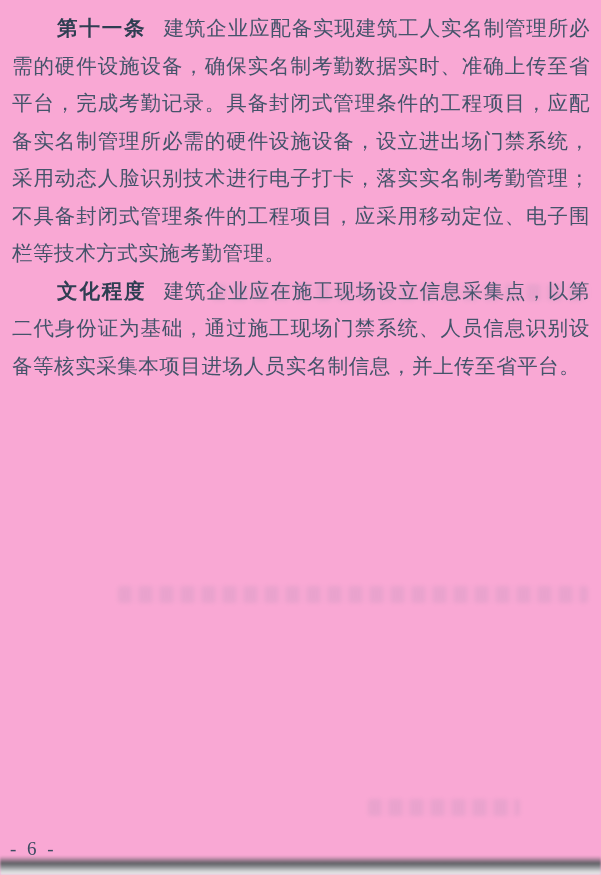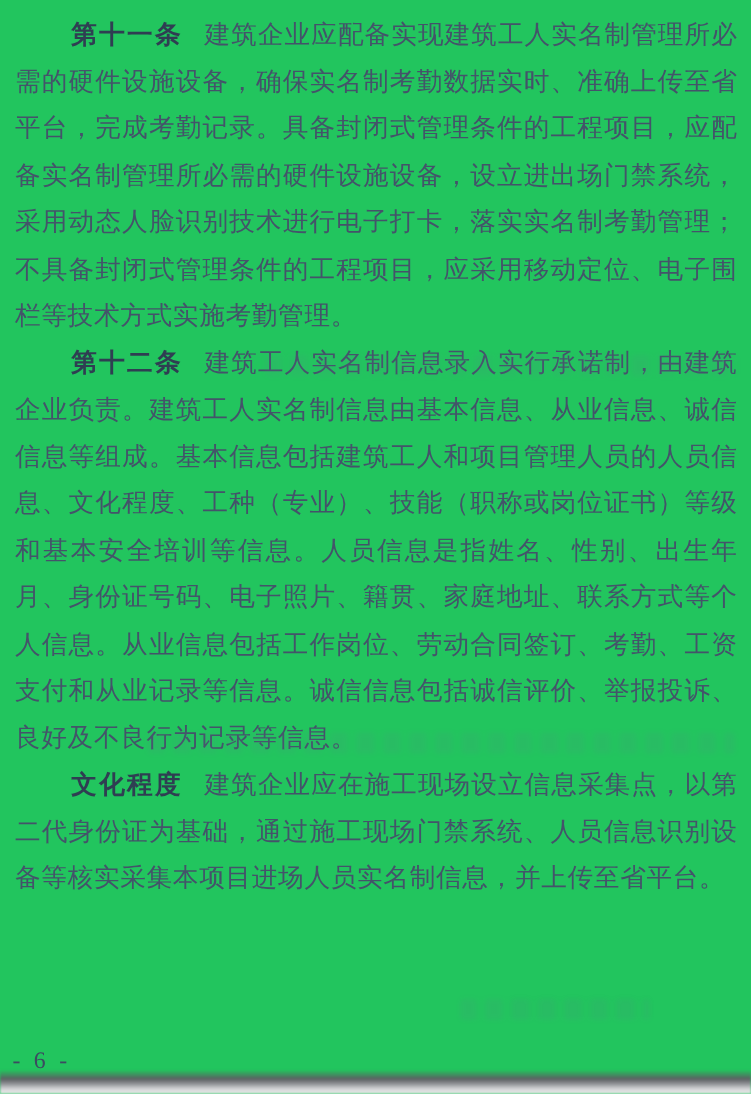--- a/index.html
+++ b/index.html
@@ -4,21 +4,21 @@
 <style>
   html, body {
     margin: 0;
     padding: 0;
     background: #e9e9e9;
   }
   .page {
     position: relative;
     width: 601px;
     height: 875px;
-    background: #22c55e;
+    background: #f9a8d4;
     overflow: hidden;
     font-family: "Liberation Serif", "DejaVu Serif", serif;
   }
   .text-block {
     position: absolute;
     left: 12px;
     top: 10px;
     width: 578px;
     color: #44536a;
     font-size: 20.5px;
@@ -89,21 +89,20 @@
 </style>
 </head>
 <body>
 
 <div class="page">
 
   <div class="text-block">
 
     <p class="para"><b class="art-label">第十一条</b><span class="art-text">建筑企业应配备实现建筑工人实名制管理所必需的硬件设施设备，确保实名制考勤数据实时、准确上传至省平台，完成考勤记录。具备封闭式管理条件的工程项目，应配备实名制管理所必需的硬件设施设备，设立进出场门禁系统，采用动态人脸识别技术进行电子打卡，落实实名制考勤管理；不具备封闭式管理条件的工程项目，应采用移动定位、电子围栏等技术方式实施考勤管理。</span></p>
 
-    <p class="para"><b class="art-label">第十二条</b><span class="art-text">建筑工人实名制信息录入实行承诺制，由建筑企业负责。建筑工人实名制信息由基本信息、从业信息、诚信信息等组成。基本信息包括建筑工人和项目管理人员的人员信息、文化程度、工种（专业）、技能（职称或岗位证书）等级和基本安全培训等信息。人员信息是指姓名、性别、出生年月、身份证号码、电子照片、籍贯、家庭地址、联系方式等个人信息。从业信息包括工作岗位、劳动合同签订、考勤、工资支付和从业记录等信息。诚信信息包括诚信评价、举报投诉、良好及不良行为记录等信息。</span></p>
 
     <p class="para"><b class="art-label">文化程度</b><span class="art-text">建筑企业应在施工现场设立信息采集点，以第二代身份证为基础，通过施工现场门禁系统、人员信息识别设备等核实采集本项目进场人员实名制信息，并上传至省平台。</span></p>
 
 
   </div>
 
   <div class="ghost ghost-1"></div>
   <div class="ghost ghost-2"></div>
   <div class="ghost ghost-3"></div>
 

